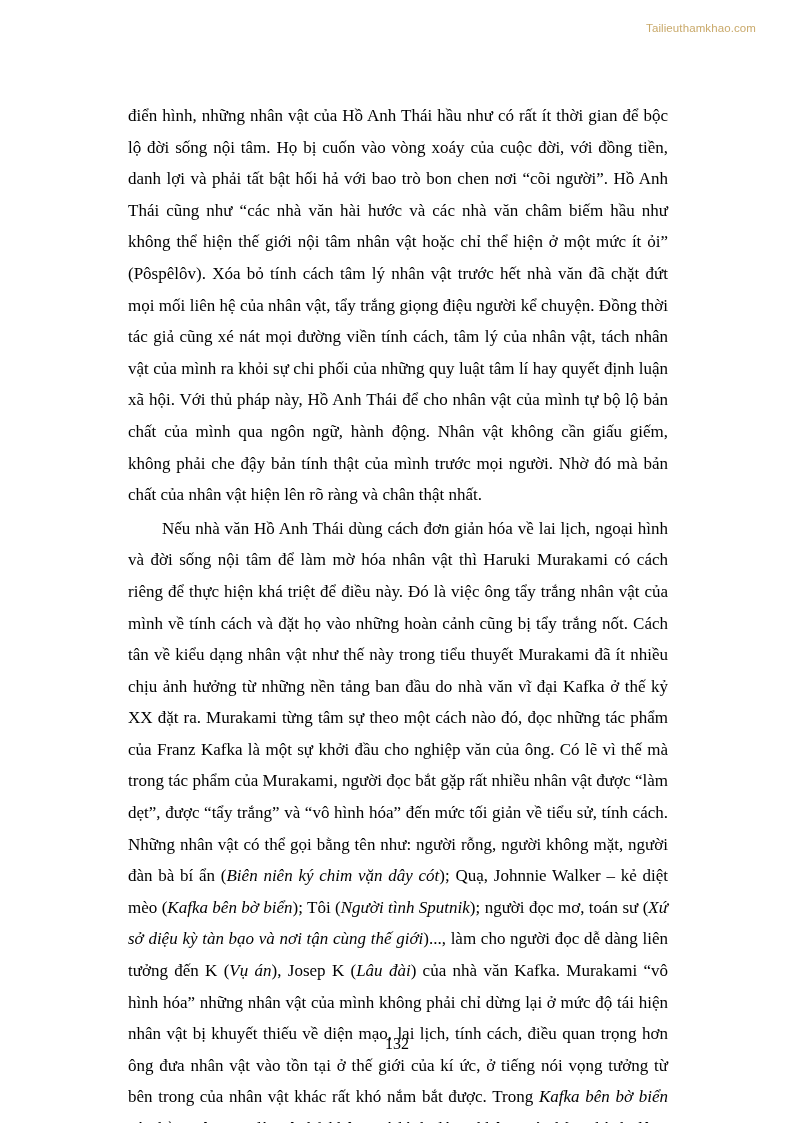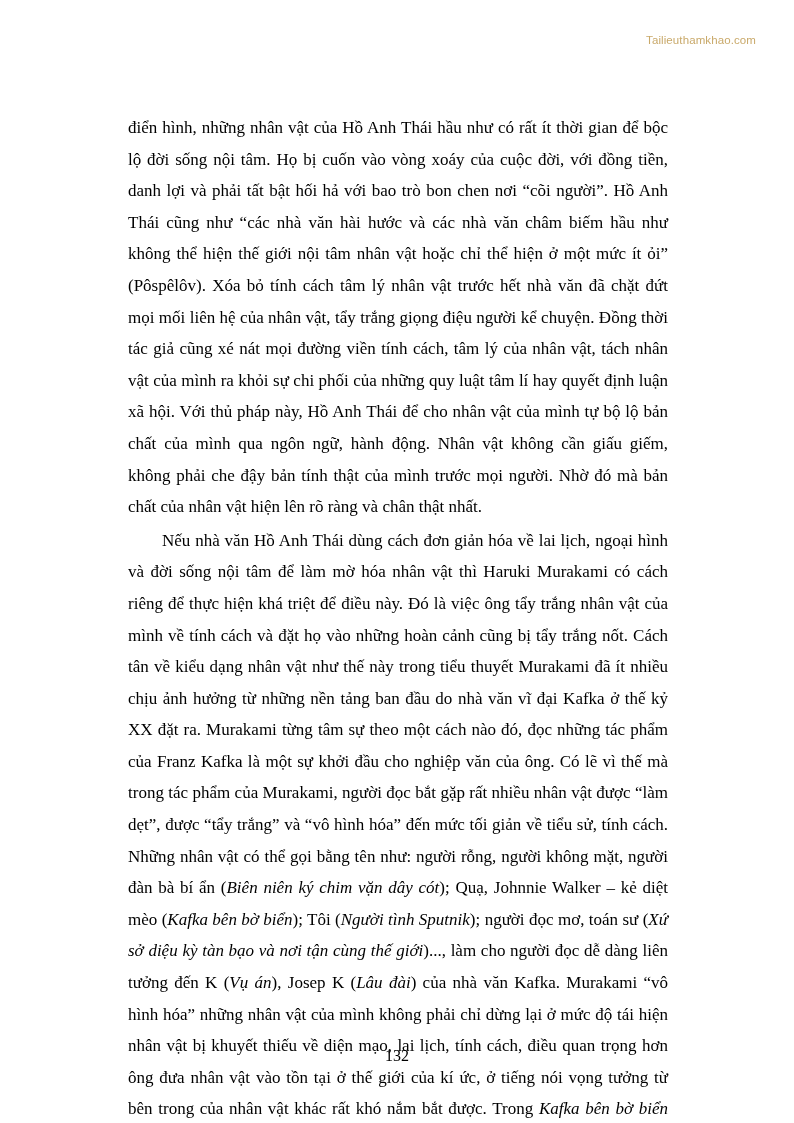--- a/index.html
+++ b/index.html
@@ -10,21 +10,21 @@
     width: 794px;
     height: 1123px;
     background: #ffffff;
     font-family: "Liberation Serif", "DejaVu Serif", serif;
     color: #000000;
     position: relative;
     overflow: hidden;
   }
   .page {
     position: absolute;
-    top: 12px;
+    top: 0;
     left: 0;
     width: 794px;
     height: 1035px;
     box-sizing: border-box;
     padding-left: 44px;
   }
   .watermark {
     position: absolute;
     top: 22px;
     right: 38px;

